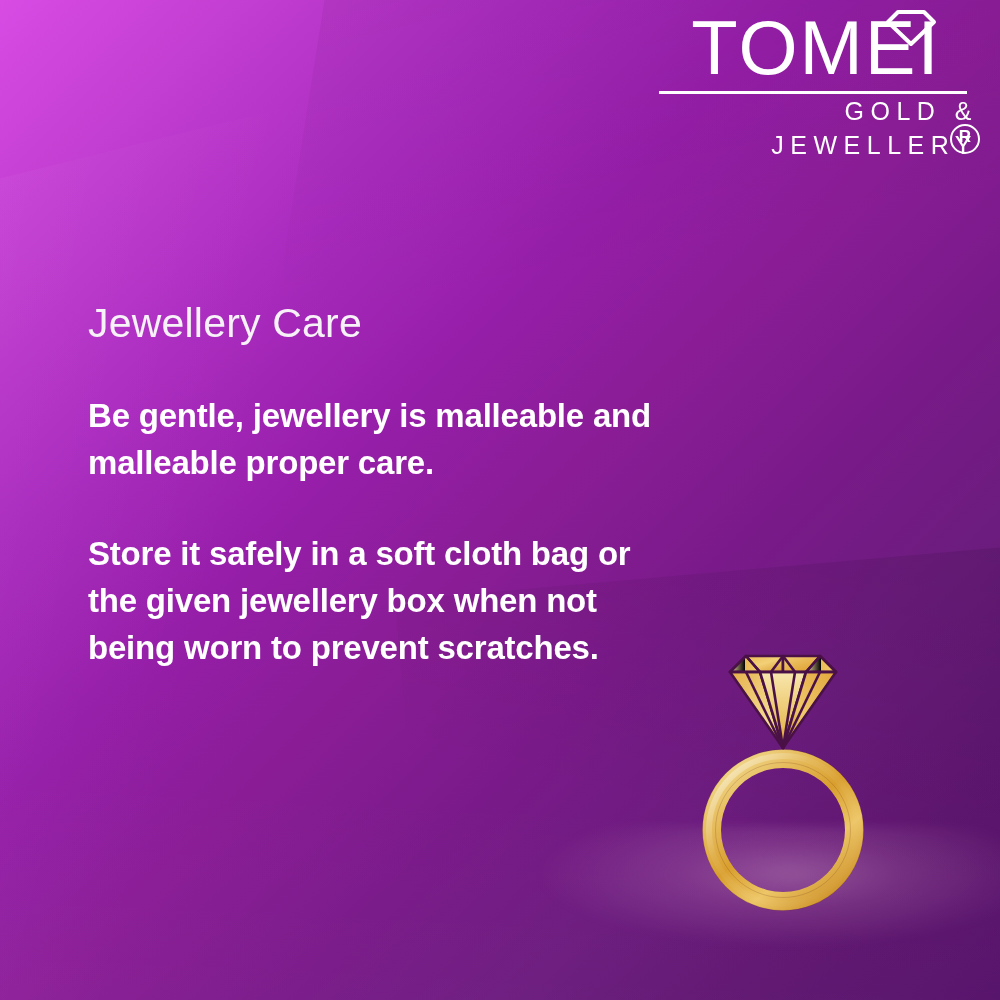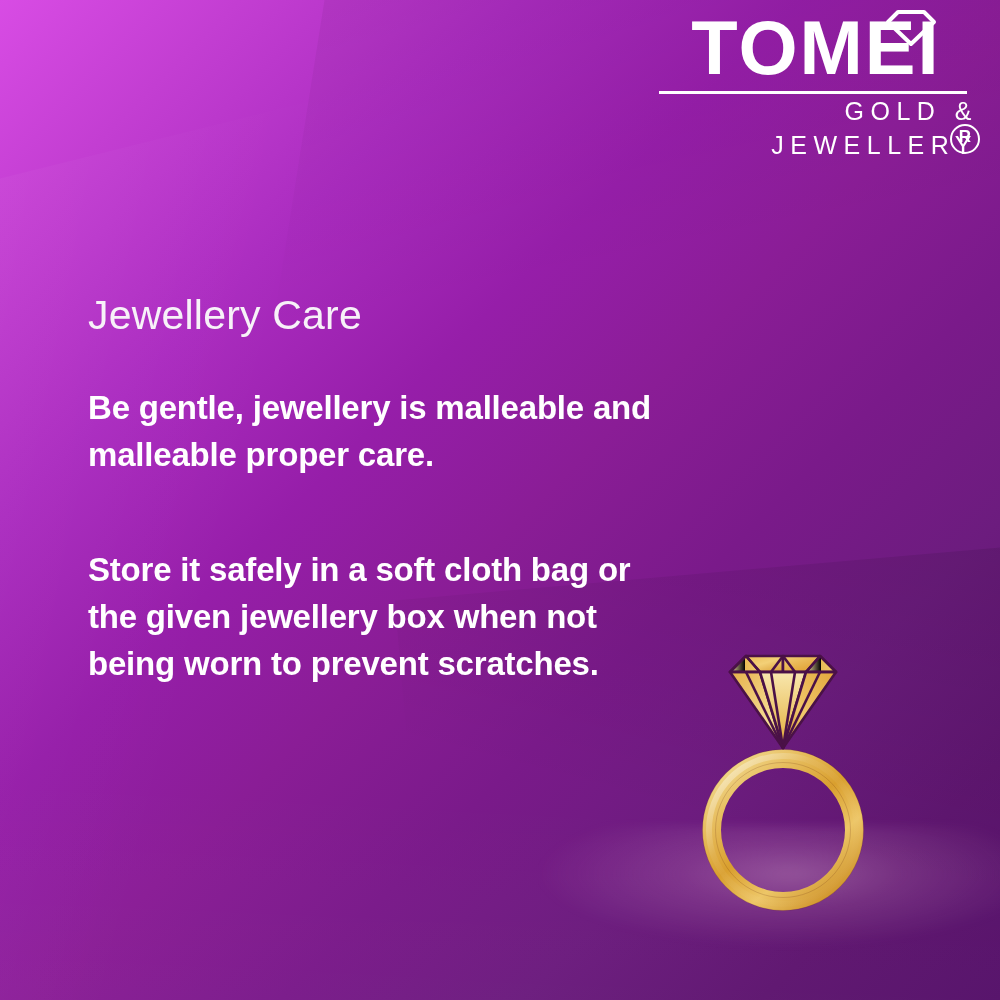--- a/index.html
+++ b/index.html
@@ -74,21 +74,21 @@
     right: 36px;
     top: 2px;
     width: 62px;
     height: 40px;
   }
   .logo-word {
     position: relative;
     display: block;
     color: #ffffff;
     font-size: 76px;
-    font-weight: bold;
+    font-weight: normal;
     letter-spacing: 2px;
     line-height: 84px;
     padding-left: 6px;
   }
   .logo-reg {
     position: absolute;
     right: -2px;
     bottom: 8px;
     width: 26px;
     height: 26px;
@@ -123,31 +123,31 @@
     left: 88px;
     top: 286px;
     width: 580px;
   }
   .headline {
     color: #f7f2f8;
     font-size: 41px;
     font-weight: 300;
     letter-spacing: 0.2px;
     line-height: 50px;
-    margin: 4px 0 44px 0;
+    margin: 12px 0 44px 0;
   }
   .para {
     color: #ffffff;
     font-size: 33px;
     font-weight: bold;
     line-height: 47px;
     letter-spacing: -0.2px;
     margin: 0;
   }
-  .para + .para { margin-top: 68px; }
+  .para + .para { margin-top: 44px; }
 
   
   .artwork {
     position: absolute;
     left: 688px;
     top: 630px;
     width: 200px;
     height: 300px;
   }
   .ring-glow {

